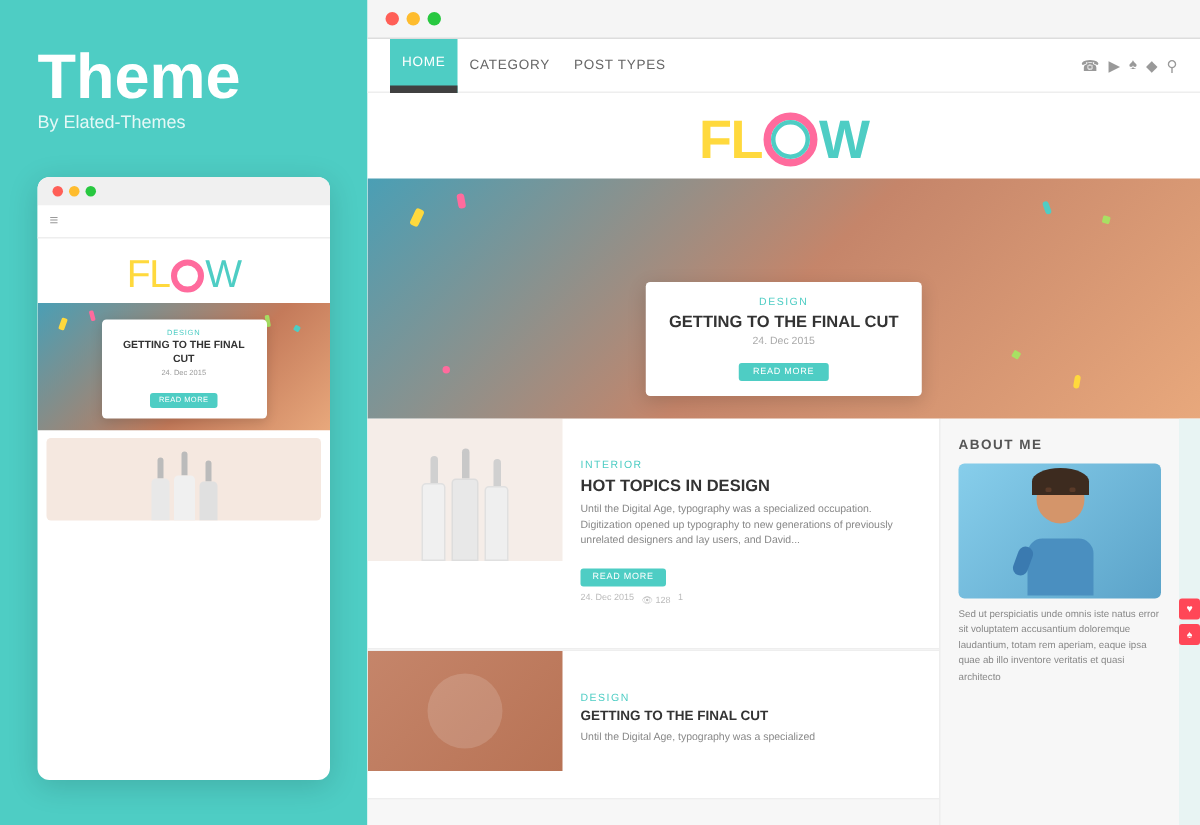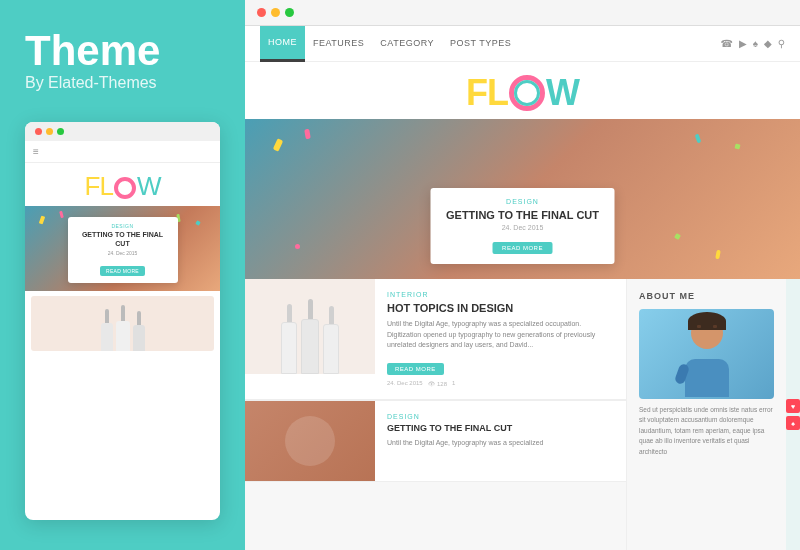--- a/index.html
+++ b/index.html
@@ -32,21 +32,21 @@
     }
 
     .brand-subtitle {
       font-size: 20px;
       font-weight: 300;
       color: #fff;
       margin-bottom: 6px;
     }
 
     .brand-author {
-      font-size: 16px;
+      font-size: 12px;
       color: rgba(255,255,255,0.85);
       margin-bottom: 30px;
     }
 
     
     .mini-browser {
       background: #fff;
       border-radius: 8px;
       overflow: hidden;
       box-shadow: 0 4px 20px rgba(0,0,0,0.15);
@@ -229,21 +229,21 @@
       align-items: center;
       text-transform: uppercase;
       letter-spacing: 0.5px;
       cursor: pointer;
       border-bottom: 2px solid transparent;
     }
 
     .nav-link.active {
       color: #fff;
       background: #4ecdc4;
-      border-bottom: 3px solid #404040;
+      border-bottom: 5px solid #404040;
     }
 
     .nav-icons {
       display: flex;
       align-items: center;
       gap: 6px;
     }
 
     .nav-icon-item {
       font-size: 10px;
@@ -377,21 +377,21 @@
     .wine-thumb {
       background: #f5ede8;
       display: flex;
       align-items: flex-end;
       justify-content: center;
       gap: 3px;
       padding-bottom: 0;
     }
 
     .post-body {
-      padding: 12px 12px;
+      padding: 28px 12px;
       flex: 1;
     }
 
     .post-category {
       font-size: 7px;
       color: #4ecdc4;
       text-transform: uppercase;
       letter-spacing: 1px;
       margin-bottom: 3px;
     }
@@ -552,21 +552,20 @@
     <div class="dot red"></div>
     <div class="dot yellow"></div>
     <div class="dot green"></div>
   </div>
 
   <div class="browser-content">
 
     <div class="site-nav">
       <div class="nav-links">
         <div class="nav-link active">HOME</div>
-        <div class="nav-link">FEATURES</div>
         <div class="nav-link">CATEGORY</div>
         <div class="nav-link">POST TYPES</div>
       </div>
       <div class="nav-icons">
         <span class="nav-icon-item">☎</span>
         <span class="nav-icon-item">▶</span>
         <span class="nav-icon-item">♠</span>
         <span class="nav-icon-item">◆</span>
         <span class="nav-icon-item">⚲</span>
       </div>

